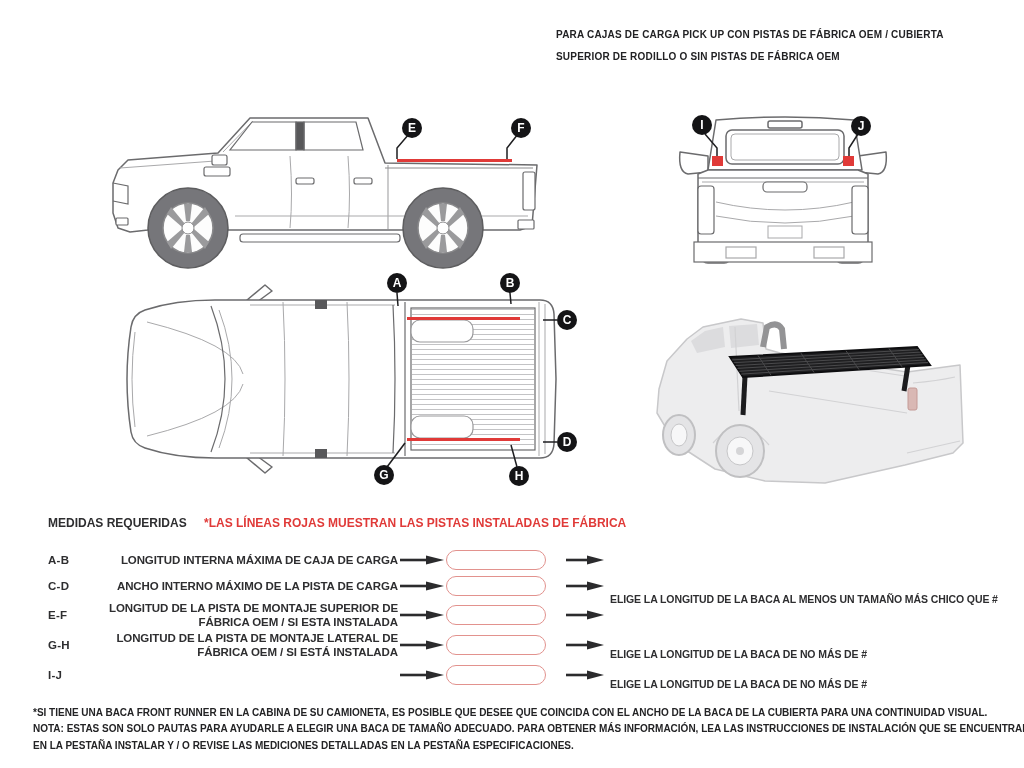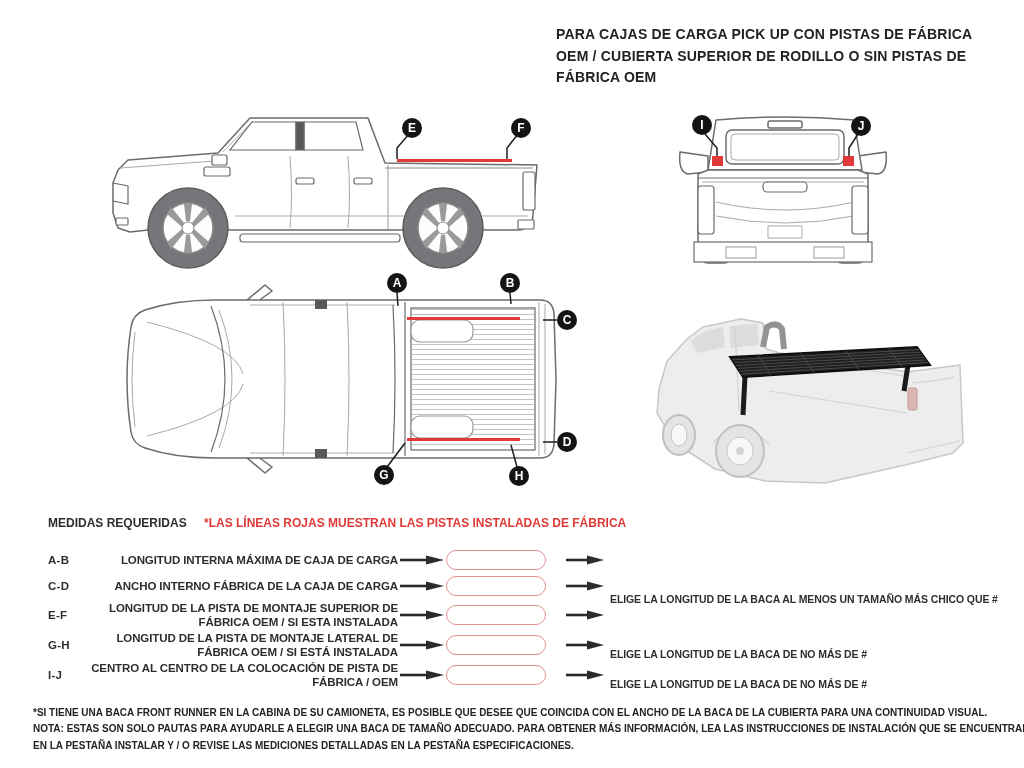--- a/index.html
+++ b/index.html
@@ -5,21 +5,21 @@
   html,body{margin:0;padding:0;background:#fff;}
   .stage{
     position:relative;width:1024px;height:768px;background:#ffffff;overflow:hidden;
     font-family:"Liberation Sans","DejaVu Sans",sans-serif;color:#2e2e30;
   }
   .title{
     position:absolute;left:58px;top:26px;font-size:37px;font-weight:bold;
     letter-spacing:.5px;color:#39393b;white-space:nowrap;
   }
   .subtitle{
-    position:absolute;left:556px;top:24px;width:432px;font-size:14px;font-weight:bold;
+    position:absolute;left:556px;top:24px;width:432px;font-size:10px;font-weight:bold;
     line-height:21.5px;color:#222224;letter-spacing:.2px;
   }
   .diagram{position:absolute;}
   .marker{
     position:absolute;width:20px;height:20px;border-radius:50%;background:#141416;color:#fff;
     font-size:12px;font-weight:bold;display:flex;align-items:center;justify-content:center;
     letter-spacing:0;
   }
   .m-heading{position:absolute;left:48px;top:516px;font-size:12px;font-weight:bold;white-space:nowrap;}
   .m-heading .red{color:#e03a38;margin-left:14px;}
@@ -266,21 +266,21 @@
       </svg>
       <div class="cell pill"></div>
       <svg class="cell arr2" width="38" height="10" viewBox="0 0 38 10">
         <path d="M0,5 H23" stroke="#2b2b2d" stroke-width="2.6"></path>
         <path d="M21,0.5 L38,5 L21,9.5 Z" fill="#2b2b2d"></path>
       </svg>
       <span class="cell instr">ELIGE LA LONGITUD DE LA BACA AL MENOS UN TAMAÑO MÁS CHICO QUE #</span>
     </div>
       <div class="mrow" style="top: 574px; height: 24px;">
       <span class="cell code">C-D</span>
-      <span class="cell desc">ANCHO INTERNO FÁBRICA DE LA CAJA DE CARGA</span>
+      <span class="cell desc">ANCHO INTERNO MÁXIMO DE LA PISTA DE CARGA</span>
       <svg class="cell arr1" width="44" height="10" viewBox="0 0 44 10">
         <path d="M0,5 H28" stroke="#2b2b2d" stroke-width="2.6"></path>
         <path d="M26,0.5 L44,5 L26,9.5 Z" fill="#2b2b2d"></path>
       </svg>
       <div class="cell pill"></div>
       <svg class="cell arr2" width="38" height="10" viewBox="0 0 38 10">
         <path d="M0,5 H23" stroke="#2b2b2d" stroke-width="2.6"></path>
         <path d="M21,0.5 L38,5 L21,9.5 Z" fill="#2b2b2d"></path>
       </svg>
     </div>
@@ -307,21 +307,20 @@
       </svg>
       <div class="cell pill"></div>
       <svg class="cell arr2" width="38" height="10" viewBox="0 0 38 10">
         <path d="M0,5 H23" stroke="#2b2b2d" stroke-width="2.6"></path>
         <path d="M21,0.5 L38,5 L21,9.5 Z" fill="#2b2b2d"></path>
       </svg>
       <span class="cell instr">ELIGE LA LONGITUD DE LA BACA DE NO MÁS DE #</span>
     </div>
       <div class="mrow" style="top: 659px; height: 32px;">
       <span class="cell code">I-J</span>
-      <span class="cell desc">CENTRO AL CENTRO DE LA COLOCACIÓN DE PISTA DE FÁBRICA / OEM</span>
       <svg class="cell arr1" width="44" height="10" viewBox="0 0 44 10">
         <path d="M0,5 H28" stroke="#2b2b2d" stroke-width="2.6"></path>
         <path d="M26,0.5 L44,5 L26,9.5 Z" fill="#2b2b2d"></path>
       </svg>
       <div class="cell pill"></div>
       <svg class="cell arr2" width="38" height="10" viewBox="0 0 38 10">
         <path d="M0,5 H23" stroke="#2b2b2d" stroke-width="2.6"></path>
         <path d="M21,0.5 L38,5 L21,9.5 Z" fill="#2b2b2d"></path>
       </svg>
     </div>

